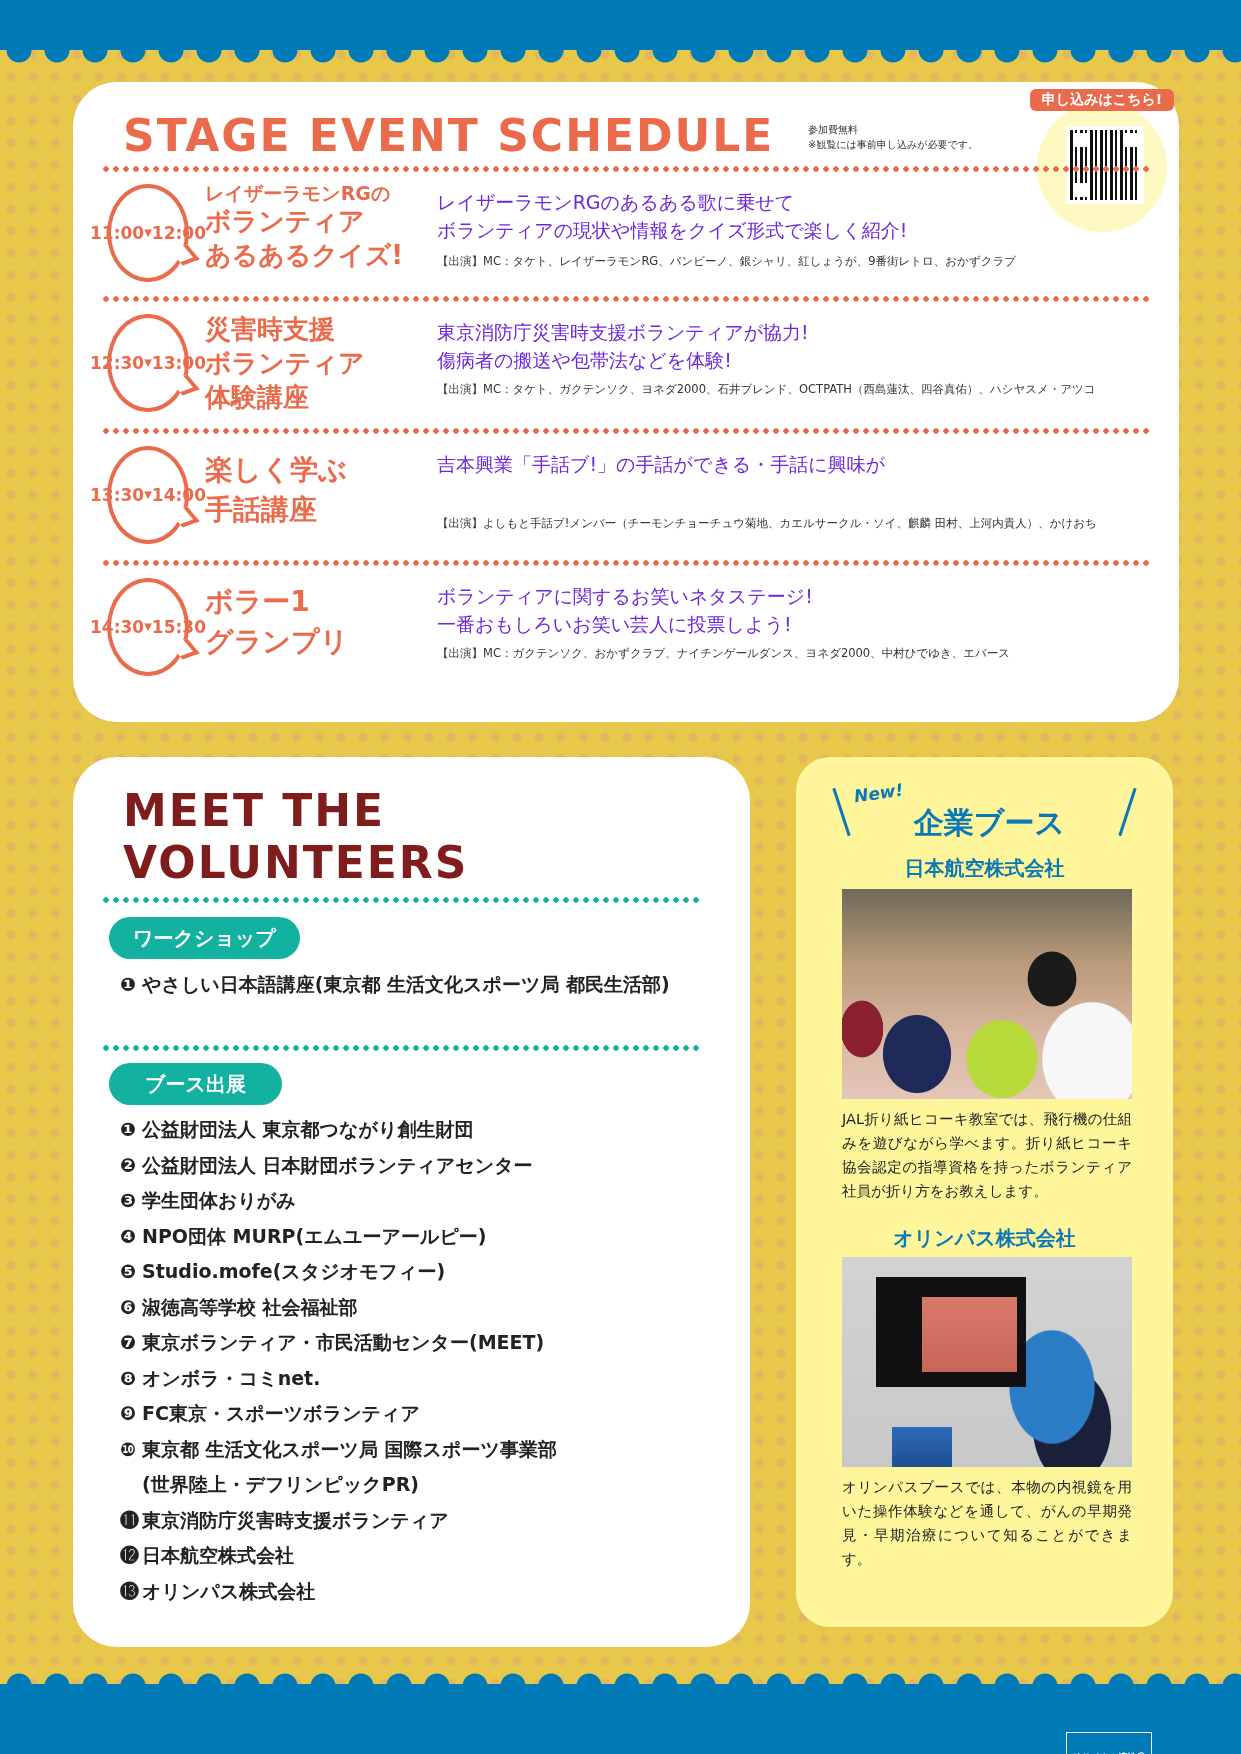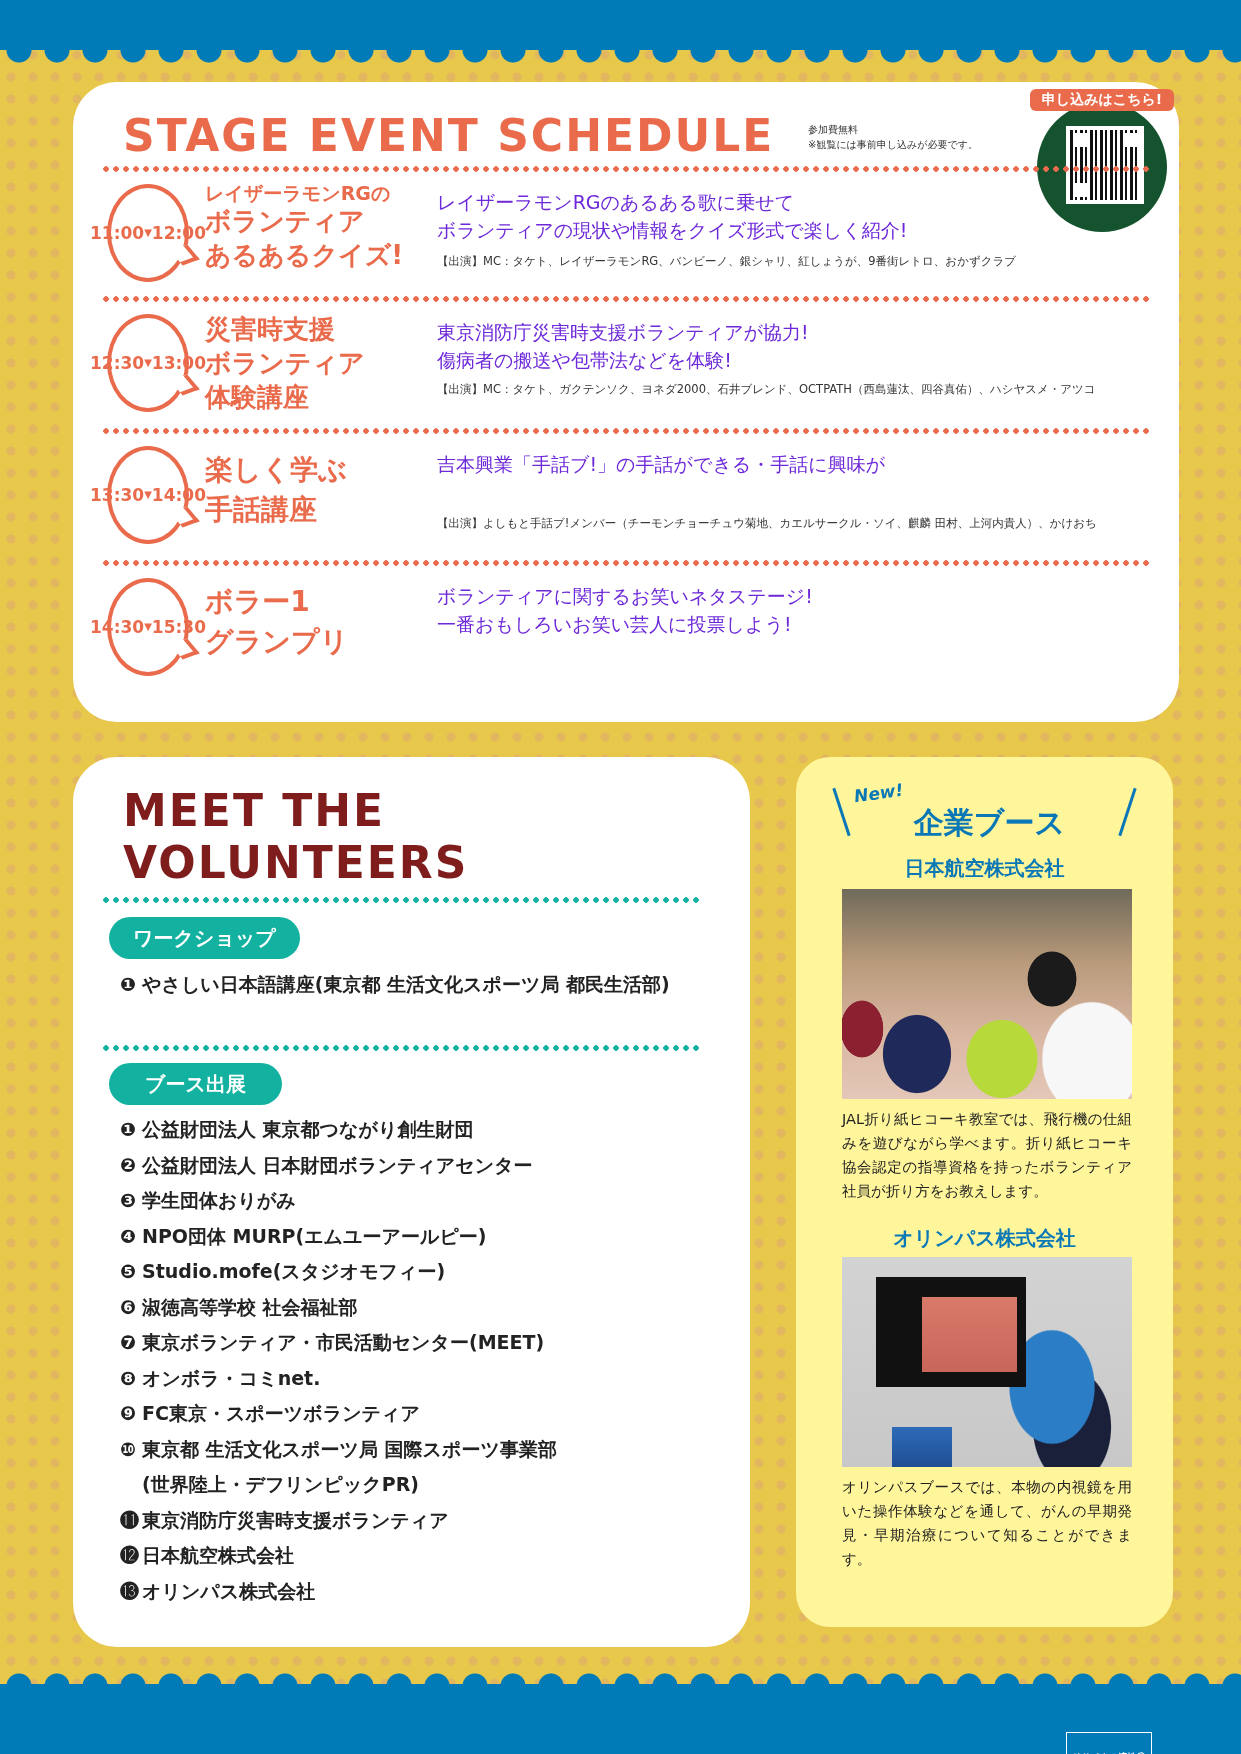--- a/index.html
+++ b/index.html
@@ -35,21 +35,21 @@
     background: #fff; border-radius: 44px; z-index: 1;
   }
   .schedule-title {
     position: absolute; left: 50px; top: 28px;
     font-family: "DejaVu Sans", sans-serif; font-weight: 700; font-size: 44px;
     color: #ea6b4c; letter-spacing: 2px;
   }
   .fee-note { position: absolute; left: 735px; top: 40px; font-size: 10px; line-height: 15px; color: #333; }
   .qr-wrap {
     position: absolute; left: 964px; top: 20px; width: 130px; height: 130px;
-    border-radius: 50%; background: #14532d; text-decoration: underline;
+    border-radius: 50%; background: #fef9c3; text-decoration: underline;
   }
   .qr-label {
     position: absolute; left: -7px; top: -13px; width: 144px; text-align: center;
     background: #ea6b4c; color: #fff; font-weight: 700; font-size: 14px;
     padding: 2px 0; border-radius: 6px;
   }
   .qr-box { position: absolute; left: 29px; top: 24px; width: 78px; height: 78px; background: #fff; padding: 4px; }
   .qr-code {
     width: 70px; height: 70px;
     background:
@@ -252,20 +252,21 @@
       <span>15:30</span>
     </div>
     <div class="event-title" style="top:14px;font-size:28px;line-height:40px">
       <span style="display:block">ボラー1</span>
       <span style="display:block">グランプリ</span>
     </div>
     <div class="event-desc">
       <div>ボランティアに関するお笑いネタステージ!</div>
       <div>一番おもしろいお笑い芸人に投票しよう!</div>
     </div>
+    <div class="event-cast" style="top:78px">【出演】MC：ガクテンソク、おかずクラブ、ナイチンゲールダンス、ヨネダ2000、中村ひでゆき、エバース</div>
   </div>
 </section>
 
 <section class="vol-card">
   <h2 class="vol-title">
     <span style="display:block">MEET THE</span>
     <span style="display:block">VOLUNTEERS</span>
   </h2>
   <div class="vol-sep" style="top:140px"></div>
   <div class="pill" style="top:160px">ワークショップ</div>

